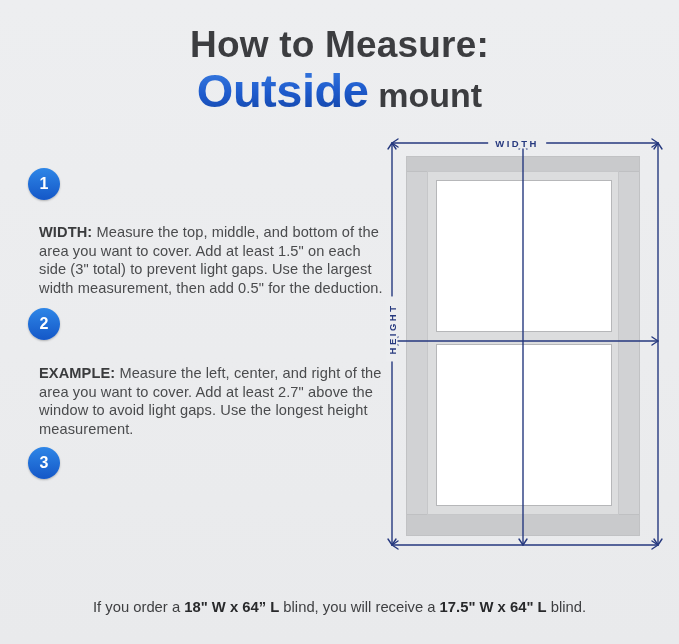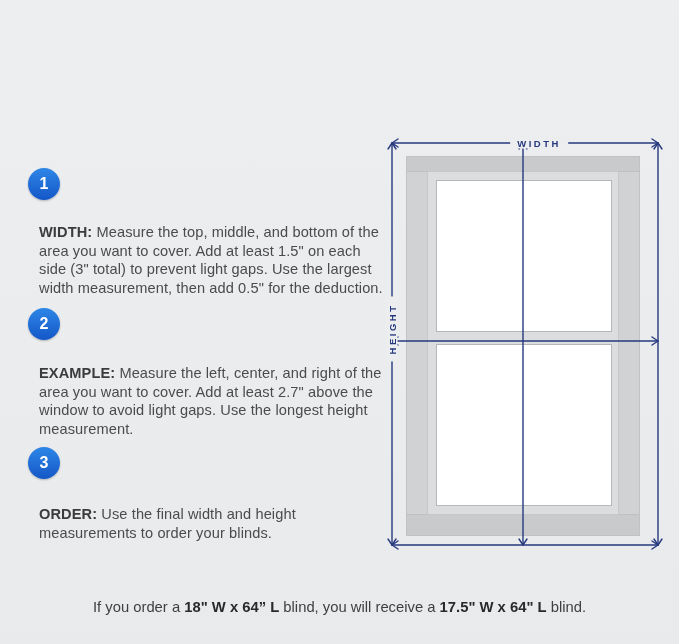--- a/index.html
+++ b/index.html
@@ -42,34 +42,38 @@
   .win-sash{position:absolute;left:20px;top:14px;width:192px;height:344px;
     background:#dcddde;border:1px solid #c6c7c9;box-sizing:border-box;}
   .pane{position:absolute;left:8px;width:176px;background:#ffffff;border:1px solid #b6b7b9;box-sizing:border-box;}
   .pane-upper{top:8px;height:152px;}
   .pane-lower{top:172px;height:162px;}
   .arrows{position:absolute;left:0;top:0;width:281px;height:425px;}
   .dim-label{
     position:absolute;background:#ecedef;padding:0 7px;
     font-size:9.5px;font-weight:700;letter-spacing:2.5px;color:#26397f;white-space:nowrap;
   }
-  .width-label{left:154px;top:10px;transform:translate(-50%,-50%);}
+  .width-label{left:132px;top:10px;transform:translate(-50%,-50%);}
   .height-label{left:7px;top:196px;transform:translate(-50%,-50%) rotate(-90deg);}
   
   .example{position:absolute;left:0;right:0;top:596px;text-align:center;}
   .example-heading{font-size:17px;font-weight:700;color:#1c2e85;letter-spacing:1px;}
   .example-line{margin-top:3px;font-size:14.8px;color:#3e3f41;}
   .example-line b{color:#28292b;}
 </style>
 </head>
 <body>
 
 <div class="page">
 
   <header class="title">
+    <div class="title-line1">How to Measure:</div>
+    <div class="title-line2">
+      <span class="outside-word">Outside</span><span class="mount-word">mount</span>
+    </div>
   </header>
 
   <div class="step-badge" style="top:168px">
     <span>1</span>
   </div>
   <p class="step-text" style="top:203px">
     <strong>WIDTH:</strong>
     <span>Measure the top, middle, and bottom of the area you want to cover. Add at least 1.5" on each side (3" total) to prevent light gaps. Use the largest width measurement, then add 0.5" for the deduction.</span>
   </p>
 
@@ -77,24 +81,20 @@
     <span>2</span>
   </div>
   <p class="step-text" style="top:344px">
     <strong>EXAMPLE:</strong>
     <span>Measure the left, center, and right of the area you want to cover. Add at least 2.7" above the window to avoid light gaps. Use the longest height measurement.</span>
   </p>
 
   <div class="step-badge" style="top:447px">
     <span>3</span>
   </div>
-  <p class="step-text" style="top:485px">
-    <strong>ORDER:</strong>
-    <span>Use the final width and height measurements to order your blinds.</span>
-  </p>
 
   <div class="diagram">
 
     <div class="win-casing">
       <div class="win-head"></div>
       <div class="win-sill"></div>
       <div class="win-sash">
         <div class="pane pane-upper"></div>
         <div class="pane pane-lower"></div>
       </div>

